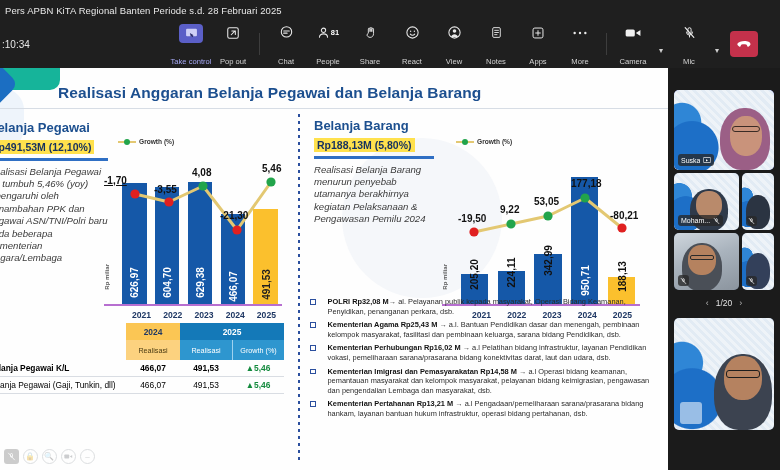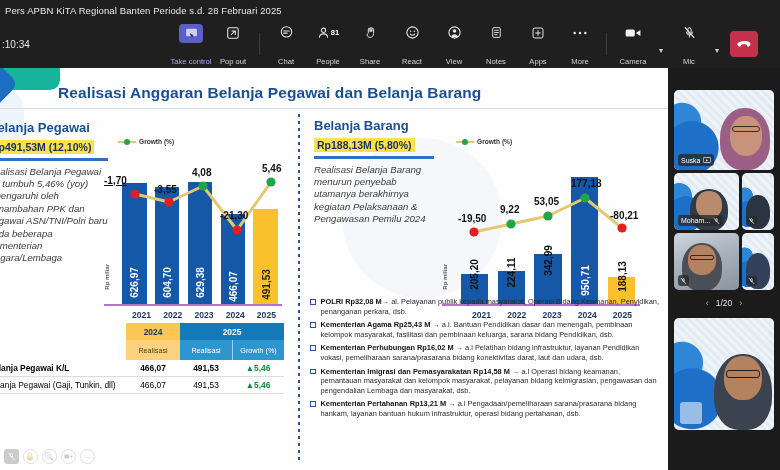--- a/index.html
+++ b/index.html
@@ -96,21 +96,21 @@
   .y24 { background:#fbc654; color:#1f3864; font-weight:bold; }
   .y25 { background:#1479b8; color:#ffffff; font-weight:bold; }
   .y24s { background:#fcd27f; color:#4a3b12; }
   .y25s { background:#2e96cf; color:#ffffff; }
   .rw { display:flex; border-bottom:1px solid #d9dde3; }
   .rw .lbl { padding-left:2px; }
   .up { color:#138a3d; font-weight:bold; }
 
   
   .pm-title { color:#1c6fb5; font-size:11.5px; font-weight:bold; }
-  .bl { display:flex; gap:5px; margin-top:4px; font-size:7.4px; line-height:9.6px;
+  .bl { display:flex; gap:12px; margin-top:4px; font-size:7.4px; line-height:9.6px;
         color:#2b2b2b; }
   .bl .sq { flex:0 0 auto; width:5.5px; height:5.5px; border:1.2px solid #2b4f9e;
             margin-top:2px; }
   .bl b { color:#111; }
   .arr { font-weight:bold; }
 
   
   .rail { position:absolute; left:668px; top:68px; width:112px; height:402px; background:#1b1b1b; }
   .tile { position:absolute; border-radius:5px; overflow:hidden; background:#2a3b55; }
   .tile.spk { outline:2px solid #7b83eb; outline-offset:-2px; }

